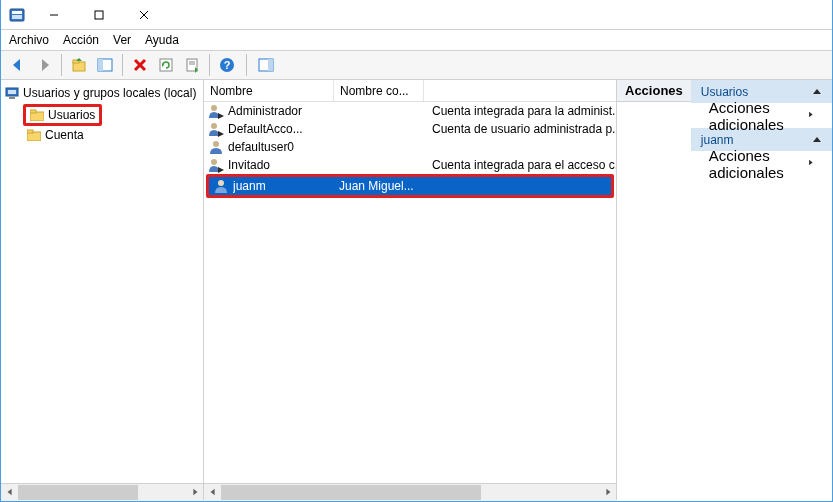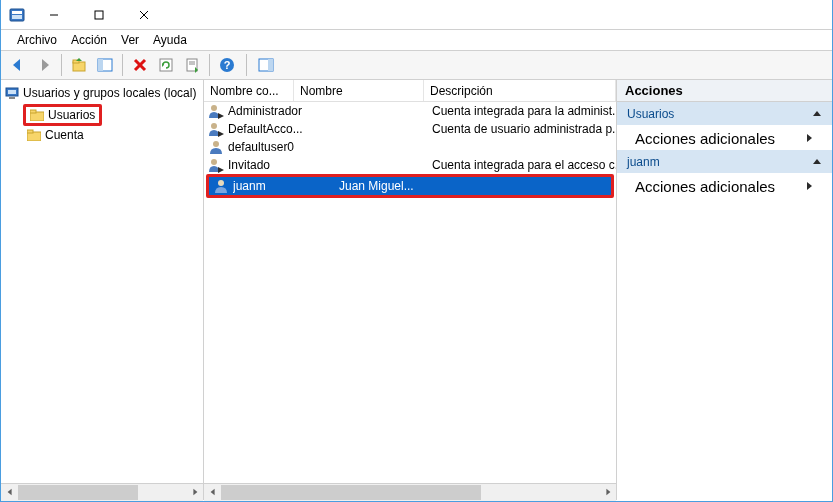--- a/index.html
+++ b/index.html
@@ -7,21 +7,21 @@
   body { background: #fff; width: 833px; height: 502px; overflow: hidden; border: 1px solid #4a9de0; border-top: none; }
 
   
   .titlebar { height: 30px; background: #fff; display: flex; align-items: center; padding: 0 8px; border-bottom: 1px solid #d0d0d0; }
   .titlebar .icon { width: 16px; height: 16px; margin-right: 6px; }
   .titlebar .title { flex: 1; font-size: 12px; }
   .titlebar .wbtn { width: 45px; height: 30px; display: flex; align-items: center; justify-content: center; }
   .titlebar .wbtn svg { width: 10px; height: 10px; }
 
   
-  .menubar { height: 20px; display: flex; align-items: center; padding: 0 16px; gap: 14px; background: #fff; }
+  .menubar { height: 20px; display: flex; align-items: center; padding: 0 8px; gap: 14px; background: #fff; }
   .menubar span { font-size: 12px; }
 
   
   .toolbar { height: 30px; border-top: 1px solid #d0d0d0; border-bottom: 1px solid #d0d0d0; background: #f6f6f6; display: flex; align-items: center; padding: 0 6px; gap: 4px; }
   .tbtn { width: 22px; height: 22px; display: flex; align-items: center; justify-content: center; border: 1px solid transparent; }
   .tbtn svg { width: 16px; height: 16px; }
   .tsep { width: 1px; height: 22px; background: #c0c0c0; margin: 0 2px; }
   .tsep2 { width: 1px; height: 22px; background: #c0c0c0; margin: 0 4px; }
 
   
@@ -52,21 +52,21 @@
   .list-row .ricon { width: 16px; height: 16px; margin: 0 4px; flex-shrink: 0; }
   .cell-n { width: 106px; overflow: hidden; white-space: nowrap; }
   .cell-fn { width: 90px; overflow: hidden; white-space: nowrap; padding-left: 0; }
   .cell-d { flex: 1; overflow: hidden; white-space: nowrap; padding-left: 8px; }
   .list-row.selected { background: #0a64c8; color: #fff; }
   .annot-red-row { border: 3px solid #e02020; border-radius: 2px; margin: 0 2px; }
   .list-hscroll { height: 17px; background: #f0f0f0; display: flex; align-items: center; border-top: 1px solid #d0d0d0; }
   .sthumb2 { position: absolute; left: 0; top: 1px; height: 15px; width: 260px; background: #cdcdcd; }
 
   
-  .actions-pane { flex: 1; display: flex; flex-direction: column; justify-content: space-between; }
+  .actions-pane { flex: 1; display: flex; flex-direction: row; justify-content: space-between; }
   .actions-title { height: 22px; background: #eef2f6; border-bottom: 1px solid #d0d0d0; display: flex; align-items: center; padding: 0 8px; font-weight: 600; font-size: 13px; }
   .actions-body { flex: 1; padding: 0; background: #fff; }
   .action-sec { background: #d6e5f3; height: 24px; display: flex; align-items: center; padding: 0 10px; justify-content: space-between; border-bottom: 1px solid #fff; }
   .action-sec span { color: #0a4b8c; font-size: 12px; }
   .action-item { height: 24px; display: flex; align-items: center; padding: 0 18px; justify-content: space-between; }
   .action-item span { font-size: 15px; }
   .chev { width: 10px; height: 10px; }
 
   
   svg { display: block; }
@@ -216,23 +216,22 @@
       <div class="sbtn">
           <svg viewBox="0 0 10 10" width="8" height="8">
             <polygon points="3,1 8,5 3,9" fill="#606060"></polygon>
           </svg>
         </div>
     </div>
   </div>
 
   <div class="list-pane">
     <div class="list-header">
+      <div class="col col-n">Nombre</div>
       <div class="col col-fn">Nombre co...</div>
-      <div class="col col-n">Nombre</div>
-      <div class="col col-d">Descripción</div>
     </div>
     <div class="list-body">
       <div class="list-row">
         <span class="ricon">
             <svg viewBox="0 0 16 16">
               <circle cx="6" cy="5" r="3" fill="#c9b28a"></circle>
               <path d="M1 15 Q1 9 6 9 Q11 9 11 15 Z" fill="#4a7bbf"></path>
               <polygon points="10,10 16,13 10,16" fill="#2a2a2a"></polygon>
             </svg>
           </span>

